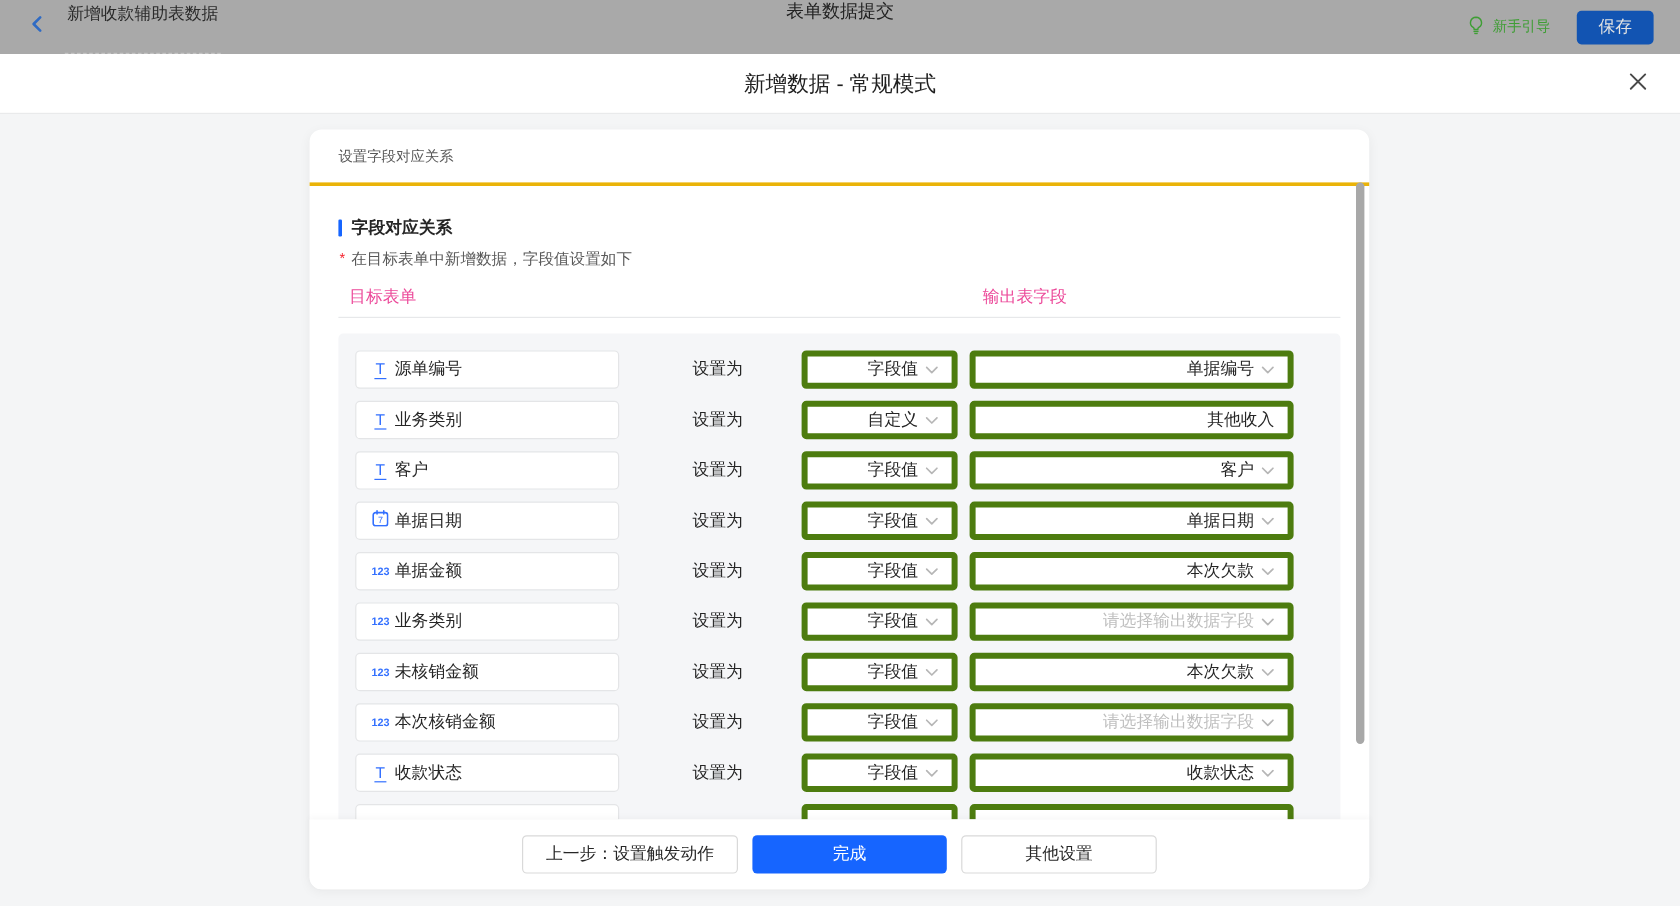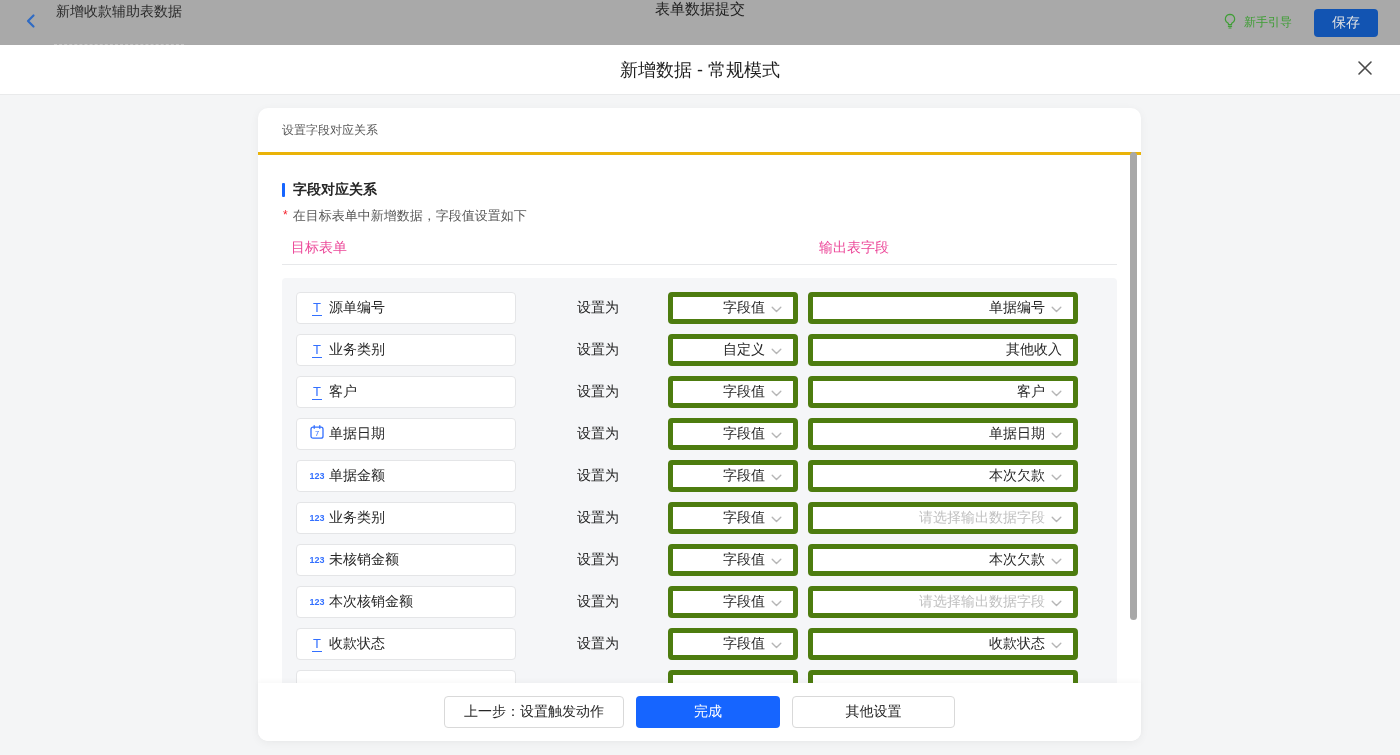--- a/index.html
+++ b/index.html
@@ -80,21 +80,21 @@
     background:#a8a8a8; border-radius:4px; z-index:5; cursor:pointer; }
 
   .card-footer { position:absolute; left:0; bottom:0; width:883px; height:58px;
     background:#fff; border-radius:0 0 10px 10px; display:flex; align-items:center;
     justify-content:center; gap:12px; box-shadow:0 -2px 5px rgba(0,0,0,0.03); }
   .btn { height:32px; border-radius:4px; font-size:14px; font-family:inherit;
     cursor:pointer; }
   .btn-outline { background:#fff; border:1px solid #d9d9d9; color:#262626;
     padding:0 19px;font-family:Liberation Mono, monospace; }
   .btn-primary { background:var(--accent,#1665ff); border:none; color:#fff;
-    width:144px; }
+    width:162px; }
   .btn-other { width:163px; padding:0; }
 </style>
 </head>
 <body>
 
 <div class="topbar">
   <div class="tb-back">
     <span>
       <svg width="18" height="18" viewBox="0 0 18 18" fill="none">
         <path d="M11.5 3.5L6 9l5.5 5.5" stroke="#2f6bc4" stroke-width="2.2" stroke-linecap="round" stroke-linejoin="round"></path>

